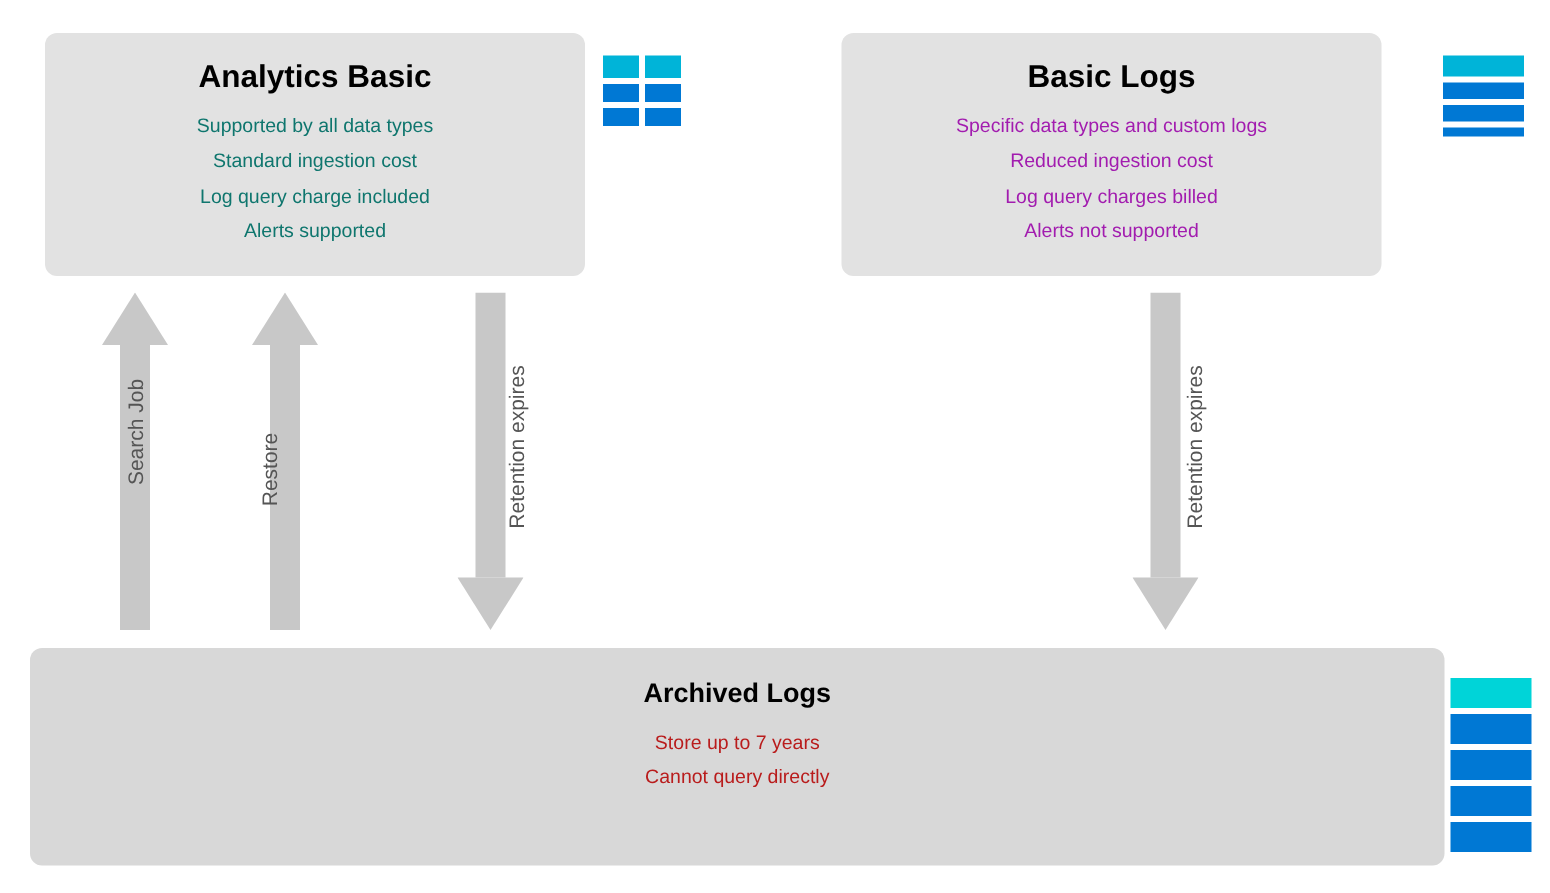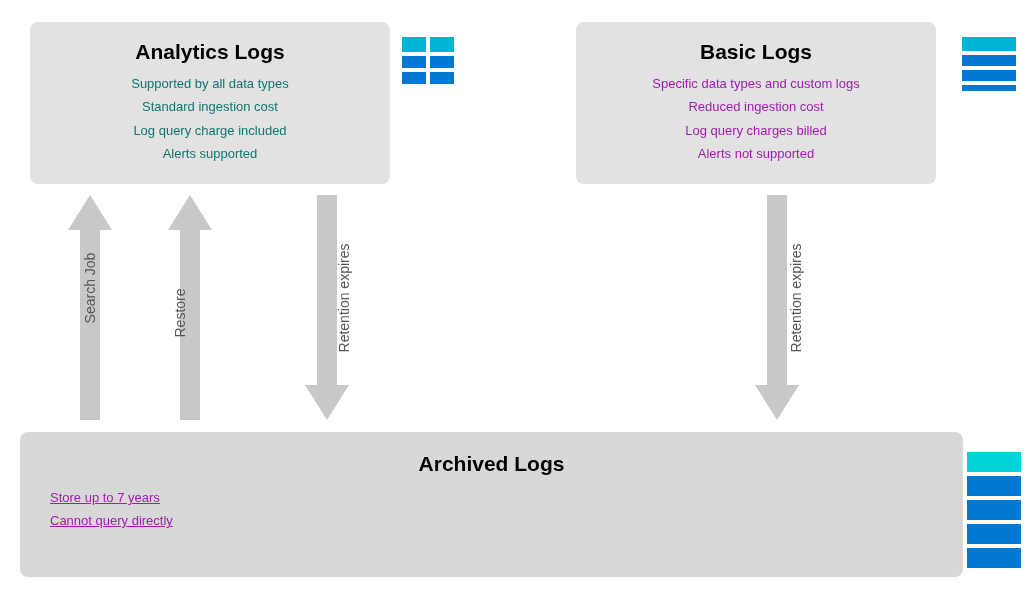--- a/index.html
+++ b/index.html
@@ -18,40 +18,40 @@
       position: relative;
       padding: 20px;
     }
   </style>
 </head>
 <body>
 
 <div class="diagram-container">
 
   <div style="position:absolute; top:22px; left:30px; width:360px; background:#e2e2e2; border-radius:8px; padding:18px 20px; text-align:center;">
-    <h2 style="font-size:21px; font-weight:700; margin-bottom:8px;">Analytics Logs</h2>
+    <h2 style="font-size:21px; font-weight:700; margin-bottom:8px;">Analytics Basic</h2>
     <p style="font-size:13px; line-height:1.8; color:#0f766e;">
       Supported by all data types<br>
       Standard ingestion cost<br>
       Log query charge included<br>
       Alerts supported
     </p>
   </div>
 
   <svg style="position:absolute; top:35px; left:400px;" width="58" height="58" viewBox="0 0 58 58">
 
     <rect x="2" y="2" width="24" height="15" fill="#00b4d8"></rect>
     <rect x="30" y="2" width="24" height="15" fill="#00b4d8"></rect>
     <rect x="2" y="21" width="24" height="12" fill="#0078d4"></rect>
     <rect x="30" y="21" width="24" height="12" fill="#0078d4"></rect>
     <rect x="2" y="37" width="24" height="12" fill="#0078d4"></rect>
     <rect x="30" y="37" width="24" height="12" fill="#0078d4"></rect>
   </svg>
 
-  <div style="position:absolute; top:22px; left:576px; width:360px; background:#e2e2e2; border-radius:8px; padding:18px 20px; text-align:center;">
+  <div style="position:absolute; top:22px; left:561px; width:360px; background:#e2e2e2; border-radius:8px; padding:18px 20px; text-align:center;">
     <h2 style="font-size:21px; font-weight:700; margin-bottom:8px;">Basic Logs</h2>
     <p style="font-size:13px; line-height:1.8; color:#a21caf;">
       Specific data types and custom logs<br>
       Reduced ingestion cost<br>
       Log query charges billed<br>
       Alerts not supported
     </p>
   </div>
 
   <svg style="position:absolute; top:35px; left:960px;" width="58" height="58" viewBox="0 0 58 58">
@@ -89,22 +89,22 @@
 
   <svg style="position:absolute; top:195px; left:755px;" width="44" height="225" viewBox="0 0 44 225">
     <rect x="12" y="0" width="20" height="190" fill="#c8c8c8"></rect>
     <polygon points="22,225 0,190 44,190" fill="#c8c8c8"></polygon>
   </svg>
   <div style="position:absolute; top:290px; left:742px; transform:rotate(-90deg); transform-origin:center; font-size:14px; color:#555; white-space:nowrap;">
     <span>Retention expires</span>
   </div>
 
   <div style="position:absolute; bottom:20px; left:20px; right:20px; background:#d8d8d8; border-radius:8px; padding:20px 30px; height:145px; position:absolute; top:432px; left:20px; right:70px;">
-    <h2 style="font-size:21px; font-weight:700; margin-bottom:10px; text-align:center;">Archived Logs</h2>
-    <p style="font-size:13px; line-height:1.8; color:#a21caf; text-decoration:underline;">
+    <h2 style="font-size:18px; font-weight:700; margin-bottom:10px; text-align:center;">Archived Logs</h2>
+    <p style="font-size:13px; line-height:1.8; color:#b91c1c; text-align:center;">
       Store up to 7 years<br>
       Cannot query directly
     </p>
   </div>
 
   <svg style="position:absolute; top:450px; right:10px;" width="58" height="120" viewBox="0 0 58 120">
     <rect x="2" y="2" width="54" height="20" fill="#00d4d8"></rect>
     <rect x="2" y="26" width="54" height="20" fill="#0078d4"></rect>
     <rect x="2" y="50" width="54" height="20" fill="#0078d4"></rect>
     <rect x="2" y="74" width="54" height="20" fill="#0078d4"></rect>

